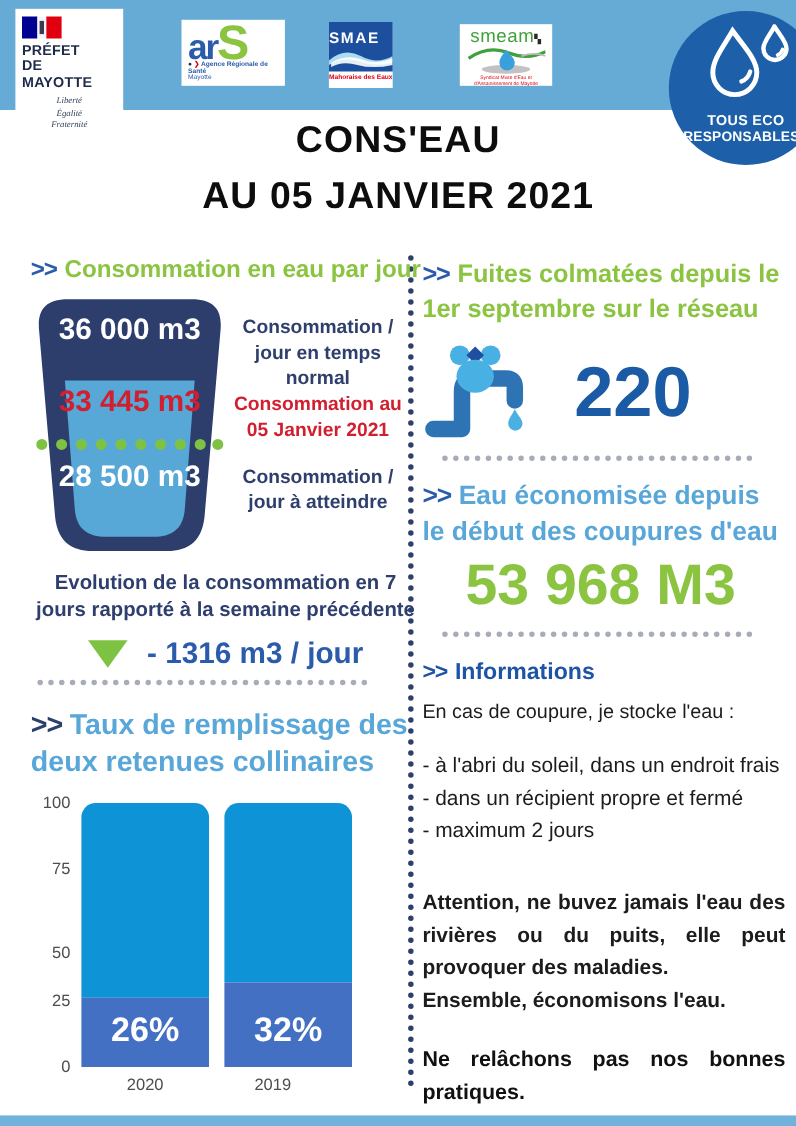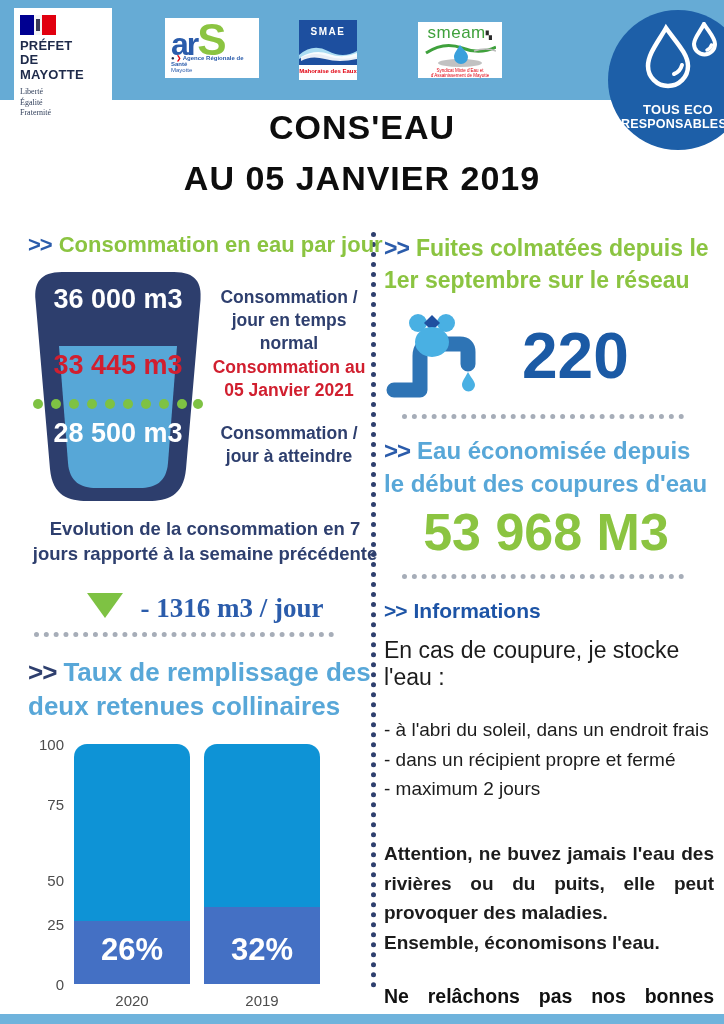--- a/index.html
+++ b/index.html
@@ -13,33 +13,33 @@
   .header-band { position:absolute; top:0; left:0; width:724px; height:100px; background:#66abd5; }
   .logo-card { position:absolute; background:#fff; }
 
   .logo-prefet { left:14px; top:8px; width:98px; height:92px; padding:7px 6px; }
   .flag { display:flex; width:36px; height:20px; margin-bottom:4px; }
   .flag .b { width:15px; background:#000091; }
   .flag .w { width:8px; background:#f5f5f5; position:relative; }
   .flag .w::after { content:""; position:absolute; left:2px; top:4px; width:4px; height:12px; background:#3a3a55; }
   .flag .r { width:15px; background:#e1000f; }
   .prefet-name { font-size:13px; font-weight:bold; color:#1e2a4a; line-height:1.1; letter-spacing:.2px; }
-  .prefet-motto { margin-top:5px; font-family:"Liberation Serif", serif; font-size:8px; color:#33415c; line-height:1.35; }
+  .prefet-motto { margin-top:5px; font-family:"Liberation Serif", serif; font-style:italic; font-size:8px; color:#33415c; line-height:1.35;text-align:center; }
 
   .logo-ars { left:165px; top:18px; width:94px; height:60px; padding:2px 6px; }
   .ars-word { line-height:0.9; }
   .ars-ar { font-size:32px; font-weight:bold; color:#2b5cab; letter-spacing:-2px; }
   .ars-s { font-size:44px; font-weight:bold; color:#8bc441; }
   .ars-sub { font-size:6px; color:#2b5cab; font-weight:bold; margin-top:-6px; }
   .ars-sub .dot { color:#1e2a4a; } .ars-sub .gt { color:#e1000f; }
   .ars-region { font-size:6px; color:#2b5cab; }
 
   .logo-smae { left:299px; top:20px; width:58px; height:60px; }
   .smae-box { width:58px; height:45px; background:#1d4f9f; position:relative; overflow:hidden; }
-  .smae-name { color:#fff; font-size:10px; font-weight:bold; letter-spacing:1.5px; text-align:center; padding-top:6px; }
+  .smae-name { color:#fff; font-size:14px; font-weight:bold; letter-spacing:1.5px; text-align:left; padding-top:6px; }
   .smae-wave { position:absolute; bottom:2px; left:0; }
   .smae-sub { font-size:6px; color:#e1000f; font-weight:bold; text-align:center; margin-top:3px; }
 
   .logo-smeam { left:418px; top:22px; width:84px; height:56px; padding:2px 4px; text-align:center; }
   .smeam-name { font-size:17px; font-weight:normal; color:#3fa13c; letter-spacing:.5px; line-height:1; }
   .smeam-isle { font-size:8px; color:#2a2a2a; }
   .smeam-art { margin:-2px auto 0; display:block; }
   .smeam-sub { font-size:4.5px; color:#e1000f; line-height:1; }
 
   
@@ -70,51 +70,51 @@
   .bucket-top { top:14px; color:#ffffff; }
   .bucket-mid { top:80px; color:#d11f2f; }
   .bucket-bottom { top:148px; color:#ffffff; }
   .bucket-labels { position:relative; width:178px; margin-left:4px; height:233px; }
   .blabel { position:absolute; width:100%; text-align:center; font-weight:bold; font-size:17.5px; line-height:1.3; color:#2e3f6e; }
   .lbl-normal { top:16px; }
   .lbl-current { top:86px; color:#d11f2f; }
   .lbl-target { top:152px; }
 
   .evolution { margin-top:14px; width:354px; text-align:center; font-weight:bold; font-size:18.5px; line-height:1.35; color:#2e3f6e; }
-  .evo-row { display:flex; justify-content:center; margin-top:26px; width:354px;font-family:Liberation Serif, serif; }
+  .evo-row { display:flex; align-items:center; justify-content:center; margin-top:12px; width:354px; }
   .tri-down { width:0; height:0; border-left:18px solid transparent; border-right:18px solid transparent; border-top:25px solid #7ec243; }
   .evo-value { margin-left:18px; font-size:27px; font-weight:800; color:#2b5cab; }
 
   .dots-h { border-top:5px dotted #a6adb8; }
   .dots-left { width:300px; margin:8px 0 0 6px; }
 
   .h-fill { margin-top:18px; font-size:26px; font-weight:bold; color:#58a7d8; line-height:1.32; width:352px; }
 
   .chart { margin-top:20px; display:flex; }
   .yaxis { position:relative; width:36px; height:240px; margin-right:10px; }
   .ytick { position:absolute; right:0; transform:translateY(-50%); font-size:15px; color:#4d4d4d; }
   .yt0{top:0;} .yt1{top:60px;} .yt2{top:136px;} .yt3{top:180px;} .yt4{top:240px;}
   .bars { display:flex; gap:14px; align-items:flex-end; height:240px; }
   .bar { position:relative; width:116px; height:240px; }
   .bar-rest { position:absolute; top:0; left:0; width:100%; background:#0e93d6; border-radius:13px 13px 0 0; }
   .bar-fill { position:absolute; bottom:0; left:0; width:100%; background:#4470c4; }
   .bar-label { position:absolute; bottom:16px; width:100%; text-align:center; color:#fff; font-weight:800; font-size:31px; }
-  .xlabels { display:flex; gap:14px; margin:8px 0 0 46px; }
+  .xlabels { display:flex; margin:8px 0 0 46px; }
   .xlabel { width:116px; text-align:center; font-size:15px; color:#4d4d4d; }
 
   
   .h-fuites { font-size:23px; font-weight:bold; color:#8bc441; line-height:1.4; width:330px; }
   .fuites-row { display:flex; align-items:center; margin-top:14px; }
   .big-blue { font-size:64px; font-weight:800; color:#1b5aa5; margin-left:34px; }
   .dots-right { width:282px; margin:12px 0 0 18px; }
   .h-eco { margin-top:16px; font-size:24px; font-weight:bold; color:#58a7d8; line-height:1.35; width:330px; }
   .big-green { margin-top:2px; width:324px; text-align:center; font-size:52px; font-weight:800; color:#8bc441; }
   .h-infos { margin-top:20px; font-size:21px; font-weight:bold; color:#1d54a6; }
   .h-infos .chev { color:#1d54a6; }
-  .infos-intro { margin-top:14px; font-size:23px; color:#1c1c1c; }
+  .infos-intro { margin-top:14px; font-size:18px; color:#1c1c1c; }
   .tips { margin-top:24px; font-size:19px; line-height:1.55; color:#1c1c1c; width:330px; text-align:justify; }
   .warning { margin-top:36px; font-size:19px; line-height:1.55; color:#1c1c1c; width:330px; text-align:justify;font-weight:bold; }
   .together { font-size:19px; line-height:1.55; color:#1c1c1c; }
   .final { margin-top:24px; font-size:19.5px; line-height:1.55; font-weight:bold; color:#111; width:330px; text-align:justify; }
 
   .footer-bar { position:absolute; bottom:0; left:0; width:724px; height:10px; background:#6fb3dc; }
 </style>
 </head>
 <body>
 
@@ -175,21 +175,21 @@
       <path d="M71 28 q3.5 -1.5 4.5 -5" fill="none" stroke="#ffffff" stroke-width="3.5" stroke-linecap="round"></path>
     </svg>
     <div class="badge-text">
       <div class="badge-l1">TOUS ECO</div>
       <div class="badge-l2">RESPONSABLES !</div>
     </div>
   </div>
 
   <div class="title">
     <div class="title-l1">CONS'EAU</div>
-    <div class="title-l2">AU 05 JANVIER 2019</div>
+    <div class="title-l2">AU 05 JANVIER 2021</div>
   </div>
 
   <div class="separator"></div>
 
   <div class="columns">
 
     <div class="col-left">
       <div class="h-consumption"><span class="chev">&gt;&gt;</span><span>Consommation en eau par jour</span></div>
 
       <div class="bucket-row">

